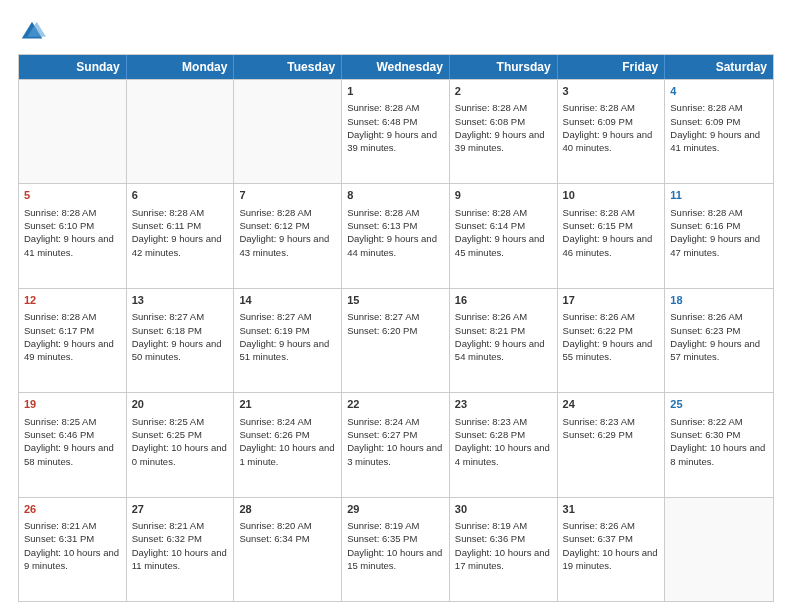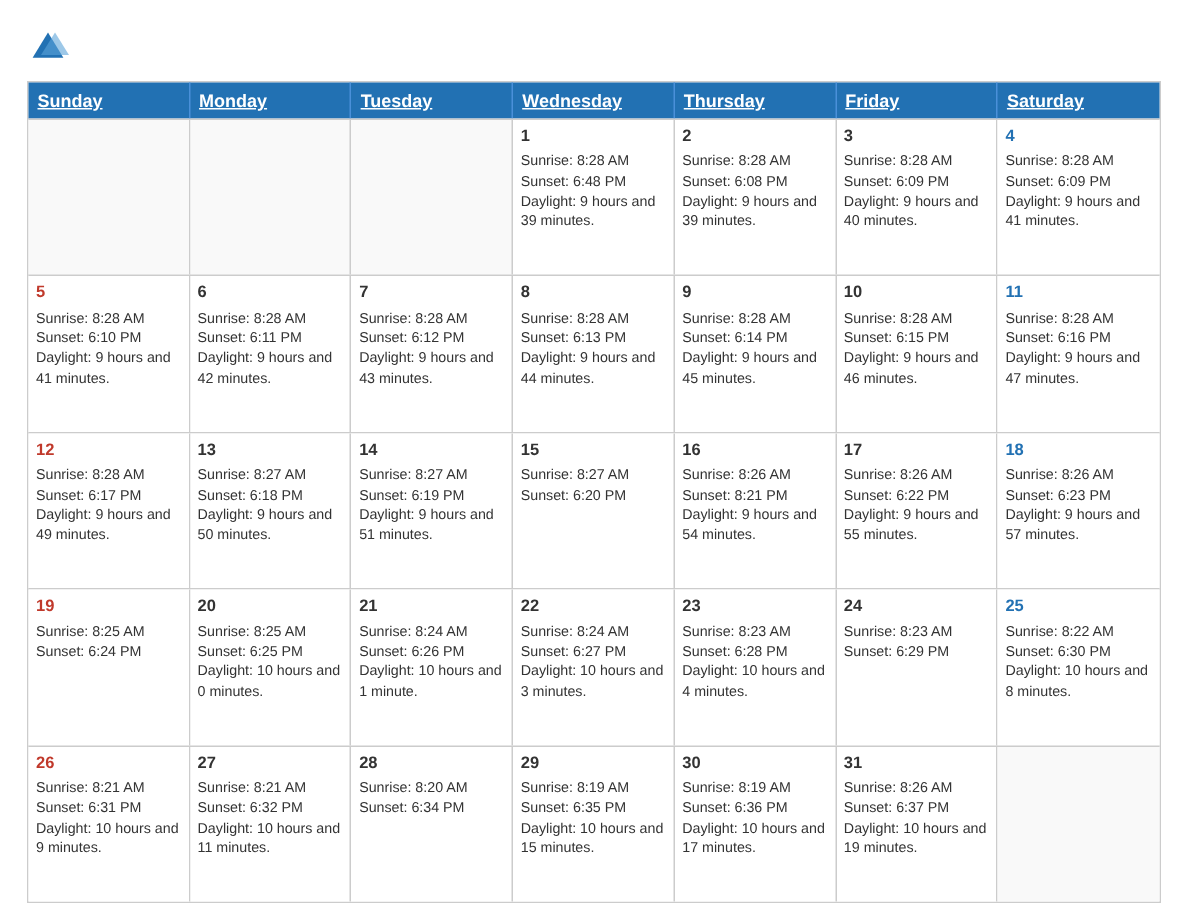--- a/index.html
+++ b/index.html
@@ -71,22 +71,21 @@
       display: grid;
       grid-template-columns: repeat(7, 1fr);
       background: #2271b3;
     }
     .cal-header-cell {
       color: #fff;
       font-size: 12px;
       font-weight: bold;
       padding: 5px 6px;
       border-right: 1px solid #4a90d9;
-      text-align: left;
-      text-decoration: underline;
+      text-align: right;
     }
     .cal-header-cell:last-child { border-right: none; }
     .cal-body {
       flex: 1;
       display: flex;
       flex-direction: column;
     }
     .cal-week {
       display: grid;
       grid-template-columns: repeat(7, 1fr);
@@ -166,21 +165,21 @@
         <div class="cal-week">
           <div class="cal-cell"><span class="day-num sun">12</span><span>Sunrise: 8:28 AM</span><br><span>Sunset: 6:17 PM</span><br><span>Daylight: 9 hours and 49 minutes.</span></div>
           <div class="cal-cell"><span class="day-num">13</span><span>Sunrise: 8:27 AM</span><br><span>Sunset: 6:18 PM</span><br><span>Daylight: 9 hours and 50 minutes.</span></div>
           <div class="cal-cell"><span class="day-num">14</span><span>Sunrise: 8:27 AM</span><br><span>Sunset: 6:19 PM</span><br><span>Daylight: 9 hours and 51 minutes.</span></div>
           <div class="cal-cell"><span class="day-num">15</span><span>Sunrise: 8:27 AM</span><br><span>Sunset: 6:20 PM</span><br></div>
           <div class="cal-cell"><span class="day-num">16</span><span>Sunrise: 8:26 AM</span><br><span>Sunset: 8:21 PM</span><br><span>Daylight: 9 hours and 54 minutes.</span></div>
           <div class="cal-cell"><span class="day-num">17</span><span>Sunrise: 8:26 AM</span><br><span>Sunset: 6:22 PM</span><br><span>Daylight: 9 hours and 55 minutes.</span></div>
           <div class="cal-cell"><span class="day-num sat">18</span><span>Sunrise: 8:26 AM</span><br><span>Sunset: 6:23 PM</span><br><span>Daylight: 9 hours and 57 minutes.</span></div>
         </div>
         <div class="cal-week">
-          <div class="cal-cell"><span class="day-num sun">19</span><span>Sunrise: 8:25 AM</span><br><span>Sunset: 6:24 PM</span><br></div>
+          <div class="cal-cell"><span class="day-num sun">19</span><span>Sunrise: 8:25 AM</span><br><span>Sunset: 6:46 PM</span><br><span>Daylight: 9 hours and 58 minutes.</span></div>
           <div class="cal-cell"><span class="day-num">20</span><span>Sunrise: 8:25 AM</span><br><span>Sunset: 6:25 PM</span><br><span>Daylight: 10 hours and 0 minutes.</span></div>
           <div class="cal-cell"><span class="day-num">21</span><span>Sunrise: 8:24 AM</span><br><span>Sunset: 6:26 PM</span><br><span>Daylight: 10 hours and 1 minute.</span></div>
           <div class="cal-cell"><span class="day-num">22</span><span>Sunrise: 8:24 AM</span><br><span>Sunset: 6:27 PM</span><br><span>Daylight: 10 hours and 3 minutes.</span></div>
           <div class="cal-cell"><span class="day-num">23</span><span>Sunrise: 8:23 AM</span><br><span>Sunset: 6:28 PM</span><br><span>Daylight: 10 hours and 4 minutes.</span></div>
           <div class="cal-cell"><span class="day-num">24</span><span>Sunrise: 8:23 AM</span><br><span>Sunset: 6:29 PM</span><br></div>
           <div class="cal-cell"><span class="day-num sat">25</span><span>Sunrise: 8:22 AM</span><br><span>Sunset: 6:30 PM</span><br><span>Daylight: 10 hours and 8 minutes.</span></div>
         </div>
         <div class="cal-week">
           <div class="cal-cell"><span class="day-num sun">26</span><span>Sunrise: 8:21 AM</span><br><span>Sunset: 6:31 PM</span><br><span>Daylight: 10 hours and 9 minutes.</span></div>
           <div class="cal-cell"><span class="day-num">27</span><span>Sunrise: 8:21 AM</span><br><span>Sunset: 6:32 PM</span><br><span>Daylight: 10 hours and 11 minutes.</span></div>

